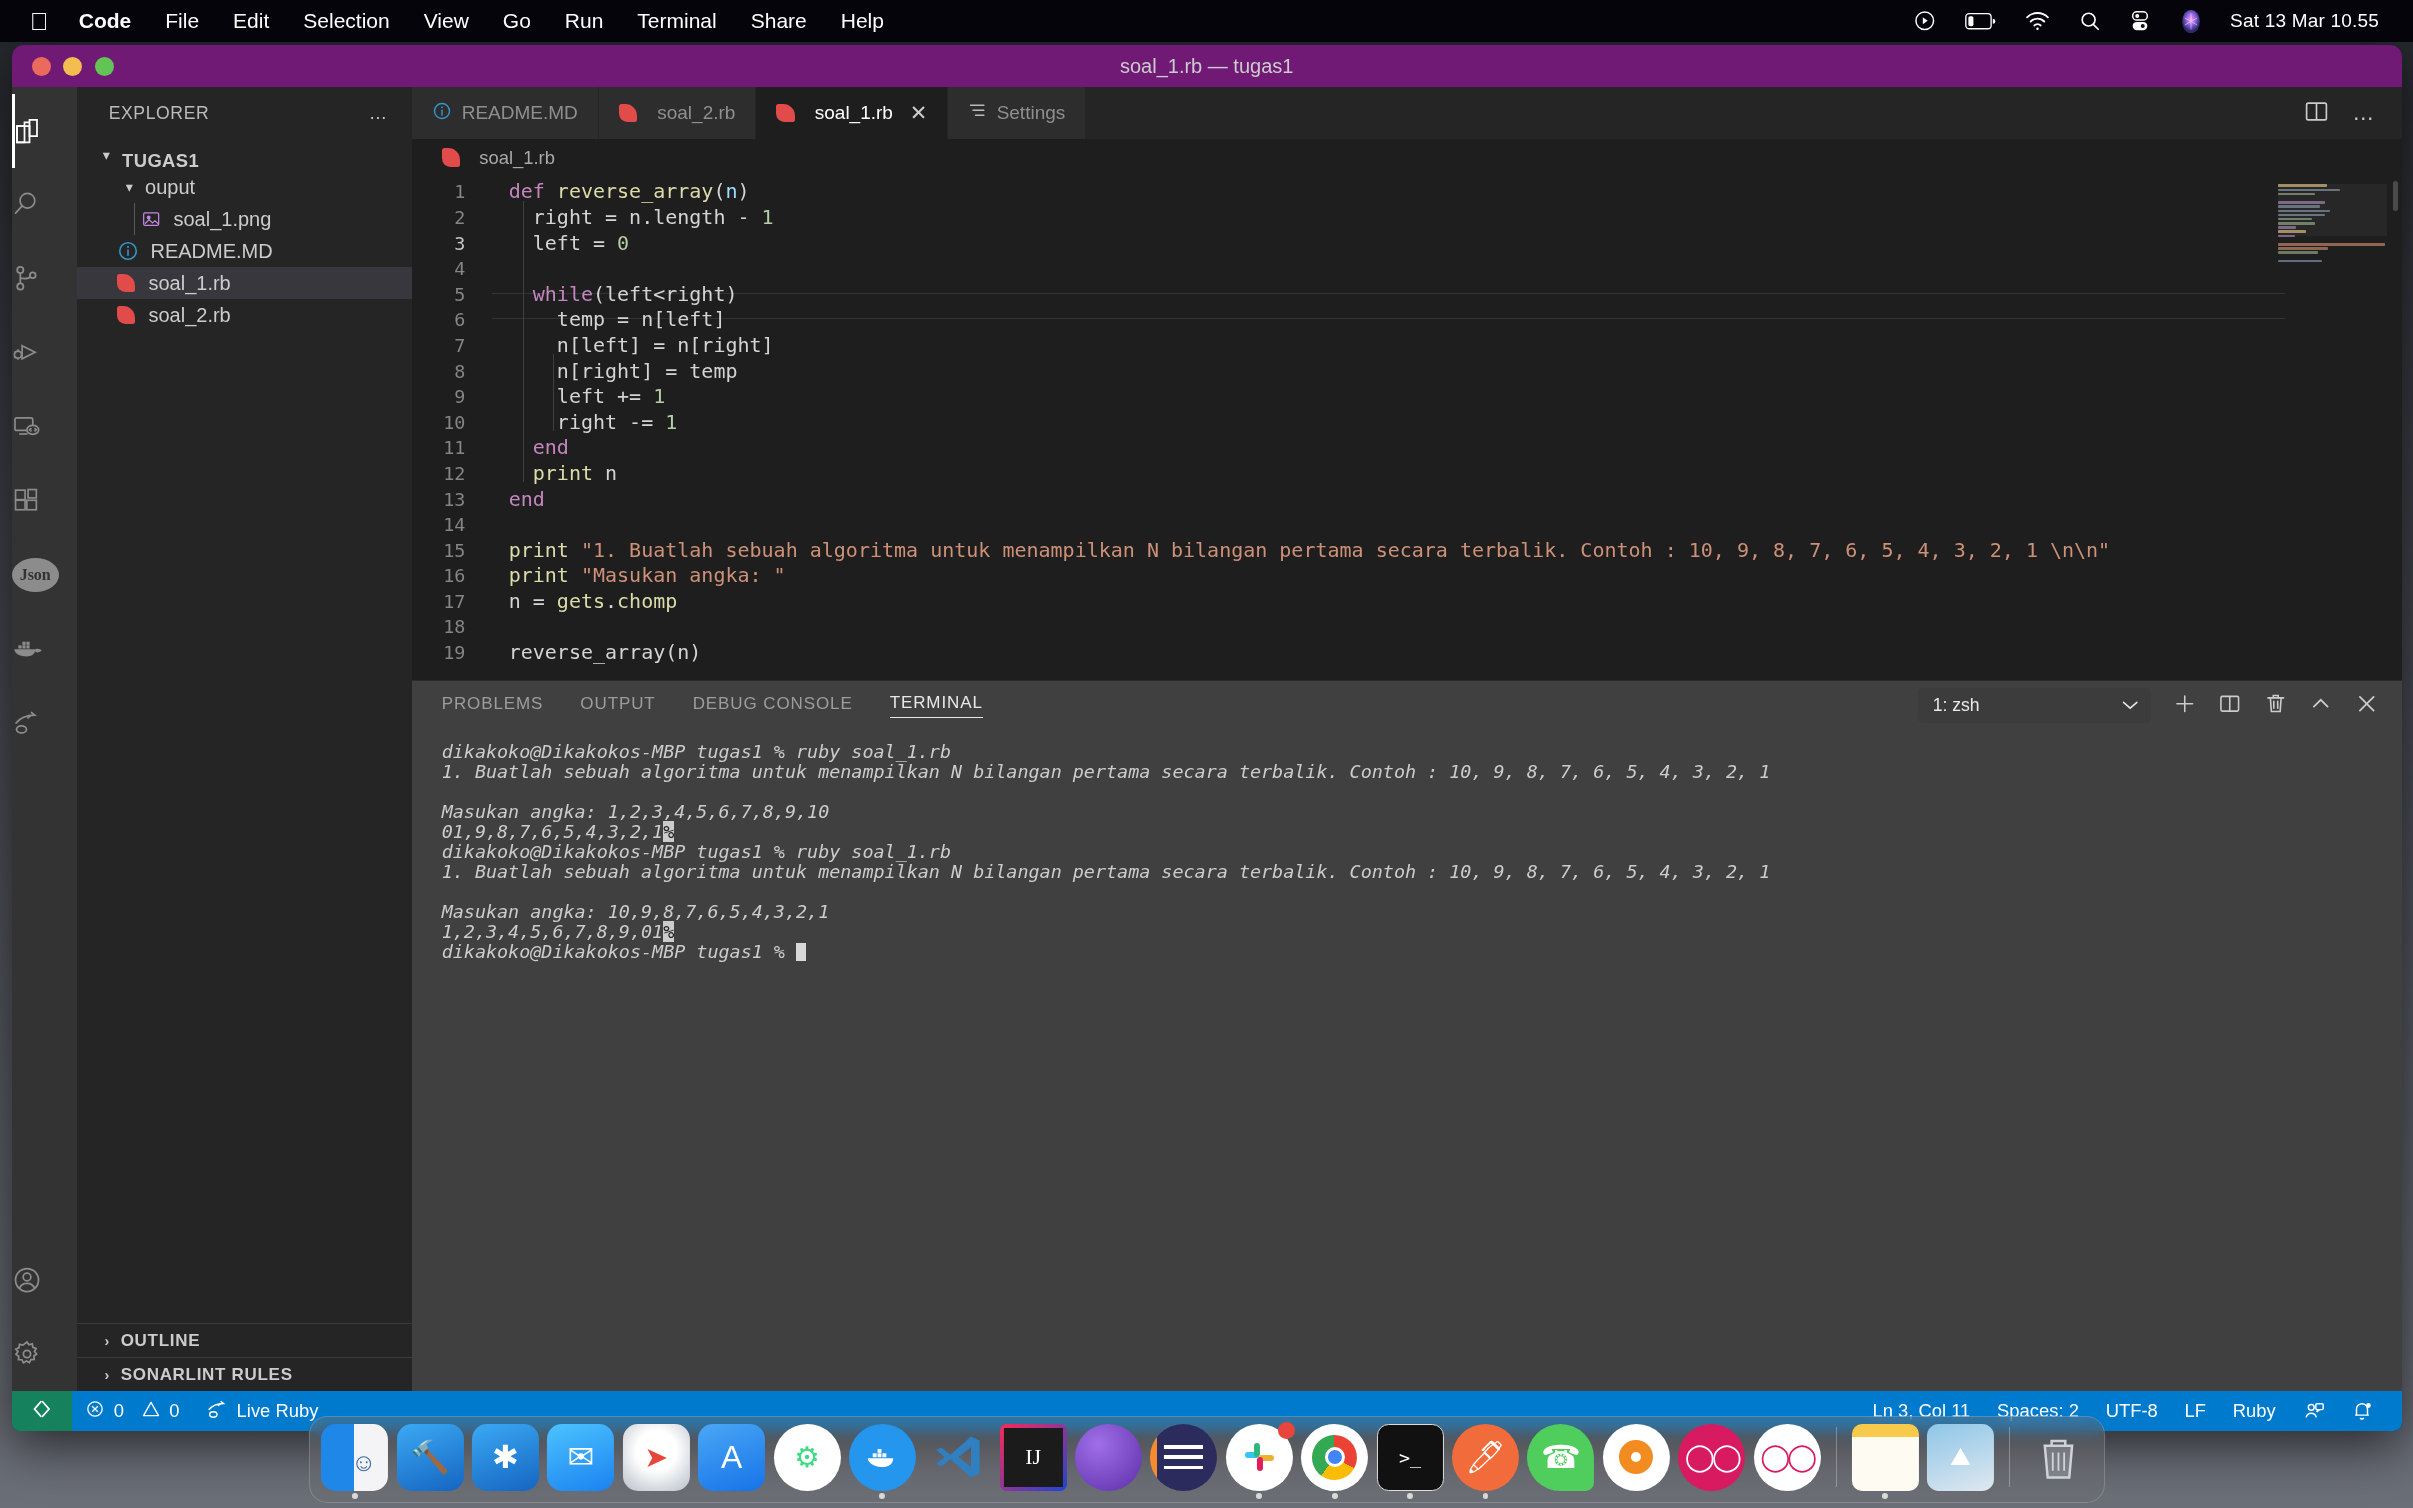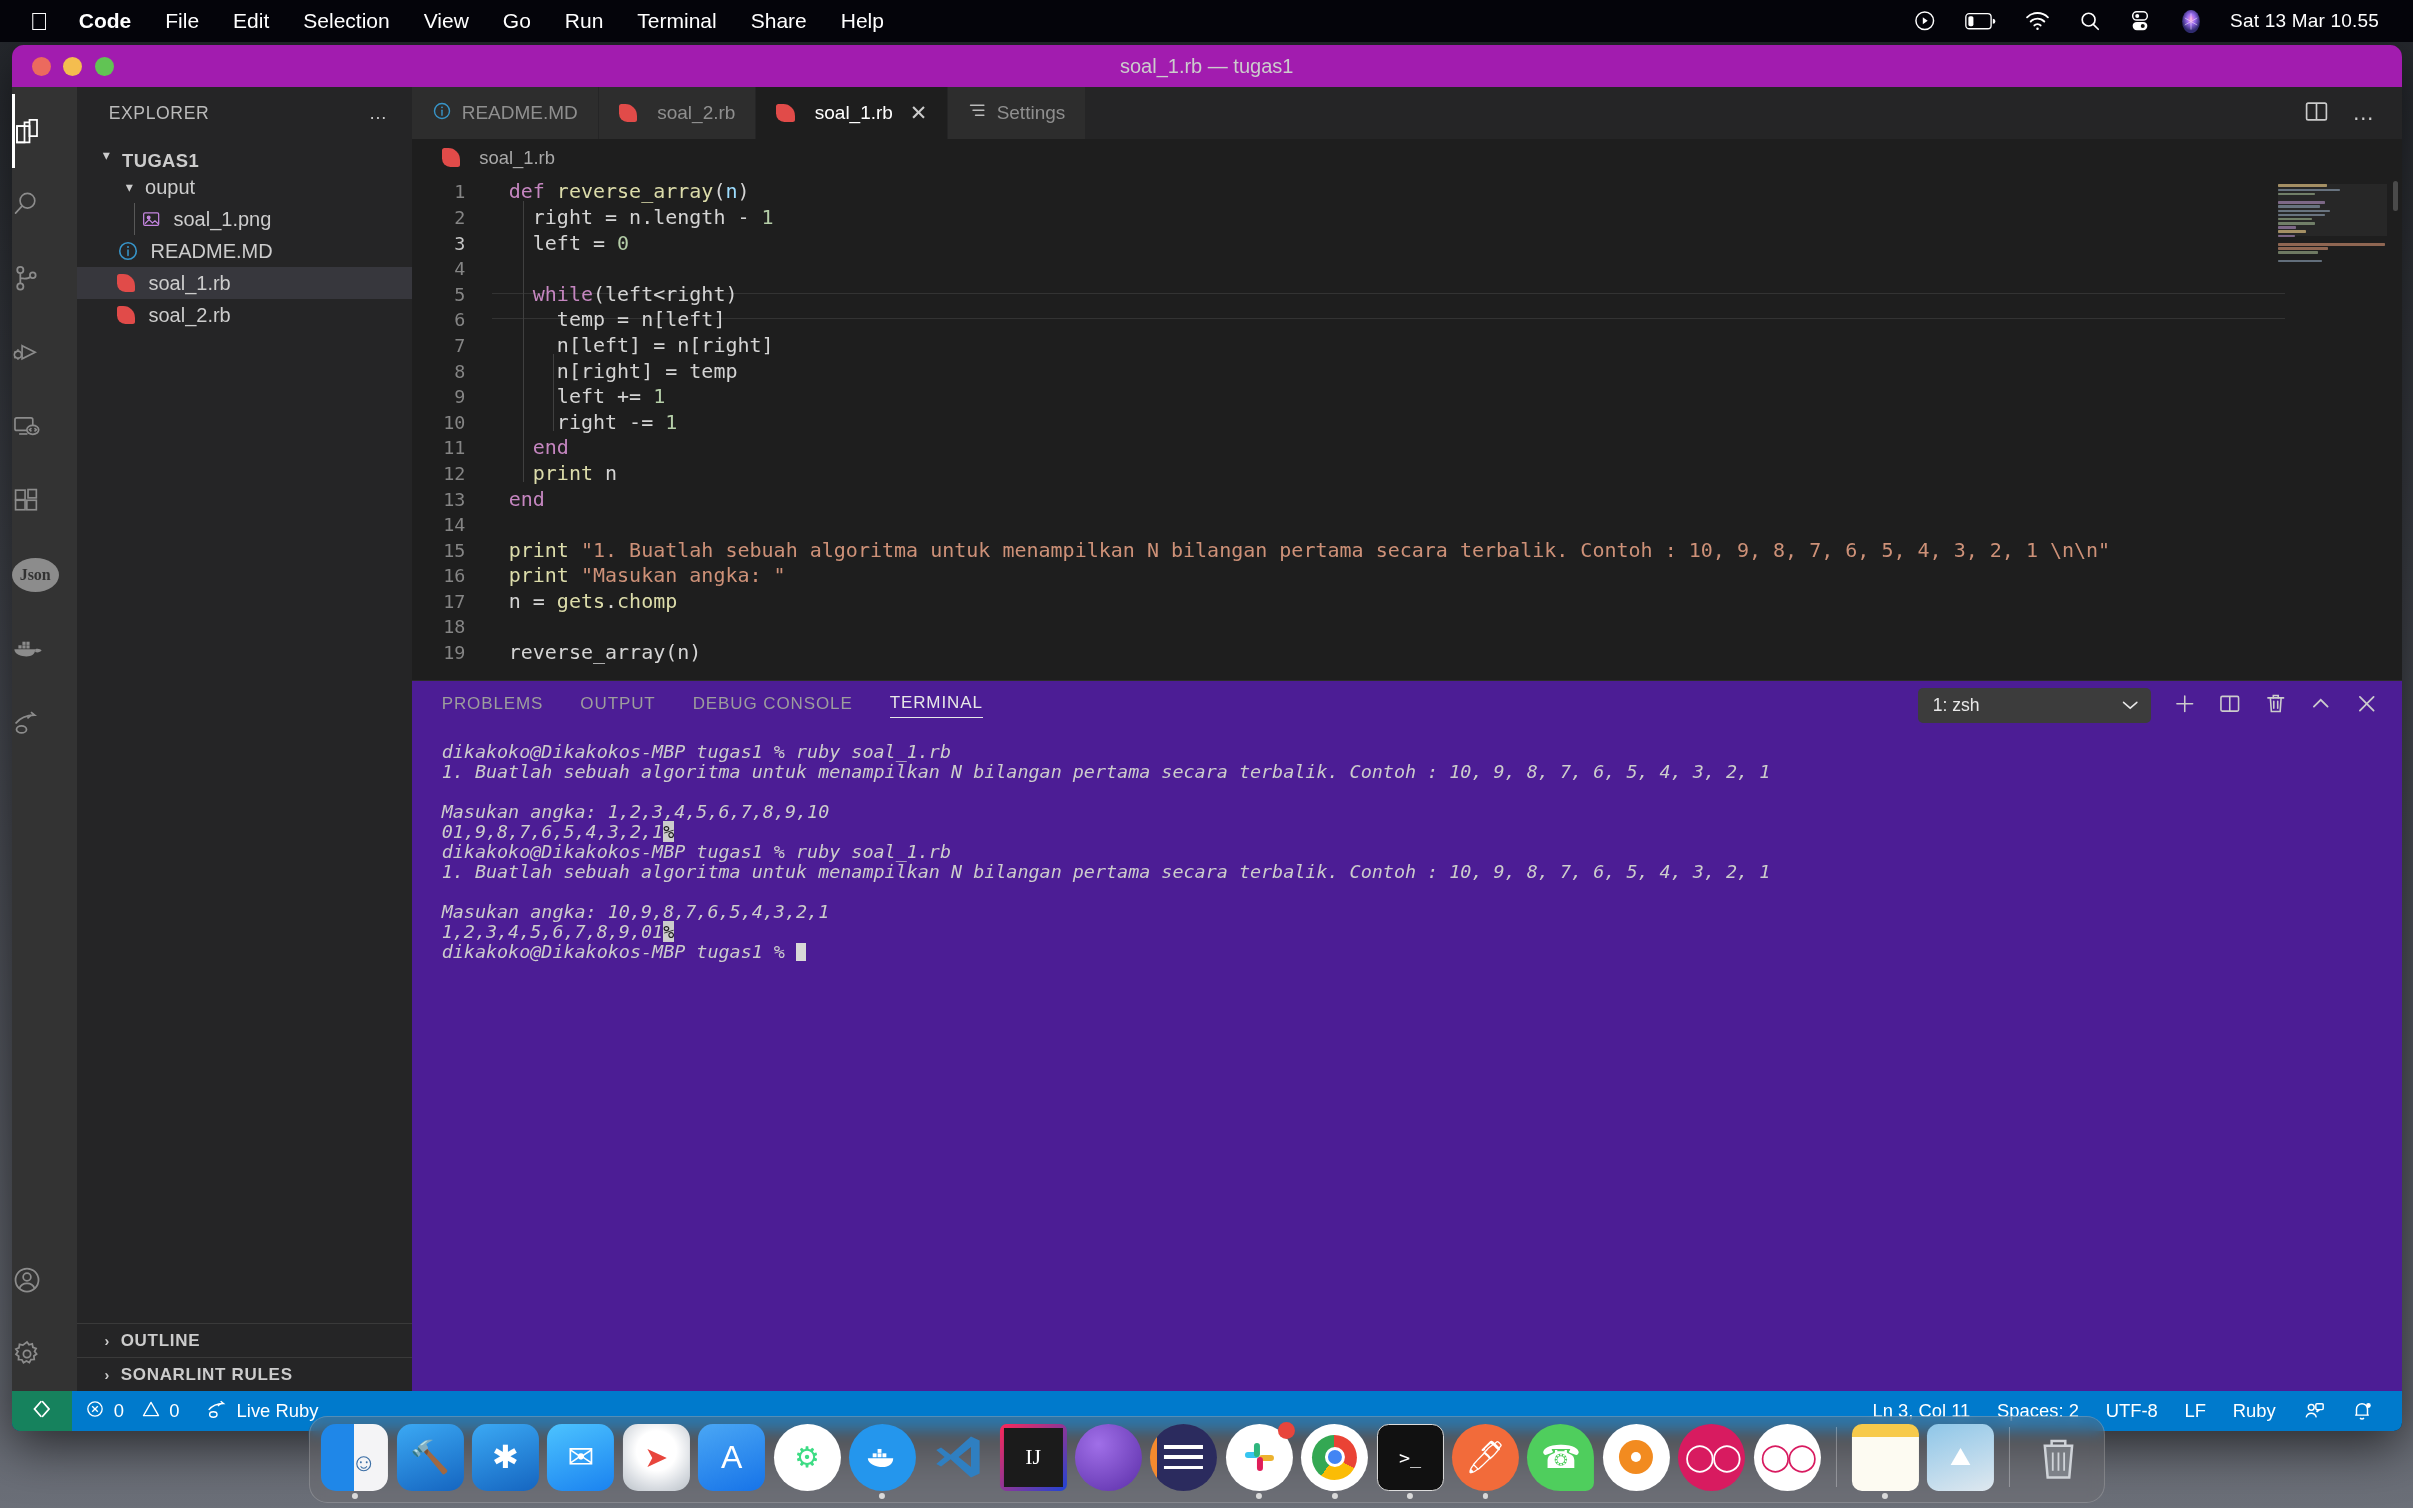--- a/index.html
+++ b/index.html
@@ -33,21 +33,21 @@
   .vswin {
     position: absolute; left: 11.7px; top: 45px;
     width: 2390px; height: 1386px;
     border-radius: 11.7px 11.7px 8.4px 8.4px;
     overflow: hidden;
     background: #1e1e1e;
     box-shadow: 0 15px 50px rgba(0,0,0,.6);
     display: flex; flex-direction: column;
   }
   .titlebar {
-    height: 42px; background: #a21caf; position: relative;
+    height: 42px; background: #701a75; position: relative;
     display: flex; align-items: center; flex: 0 0 42px;
   }
   .traffic { display: flex; gap: 12.6px; margin-left: 20px; }
   .dot { width: 19px; height: 19px; border-radius: 50%; }
   .dot.red { background: #eb6a5e; }
   .dot.yel { background: #f4bd4f; }
   .dot.grn { background: #61c454; }
   .wintitle {
     position: absolute; left: 0; right: 0; text-align: center;
     color: #cccccc; font-size: 20px;
@@ -153,21 +153,21 @@
   .str { color: #ce9178; }
   .pl { color: #d4d4d4; }
   .minimap {
     position: absolute; right: 15px; top: 8.4px; width: 109px; height: 101px; opacity: .85;
   }
   .mmline { height: 2.5px; margin-bottom: 1.7px; border-radius: 0.8px; }
   .mmslider { position: absolute; right: 0; top: 0; width: 109px; height: 52px; background: rgba(255,255,255,.05); }
   .scroll-ind { position: absolute; right: 3.4px; top: 5px; width: 5px; height: 30px; background: #4a4a4a; border-radius: 2.5px; }
 
   
-  .panel { height: 711px; flex: 0 0 711px; background: #4c1d95; border-top: 0.8px solid #2b2b2b; display: flex; flex-direction: column; }
+  .panel { height: 711px; flex: 0 0 711px; background: #404040; border-top: 0.8px solid #2b2b2b; display: flex; flex-direction: column; }
   .panel-head { height: 49px; display: flex; align-items: center; padding-left: 30px; }
   .ptab { font-size: 17px; color: #9d9d9d; letter-spacing: 0.9px; margin-right: 37px; padding-bottom: 3.4px; white-space: nowrap; }
   .ptab.active { color: #e7e7e7; border-bottom: 1.7px solid #e7e7e7; }
   .panel-right { margin-left: auto; display: flex; align-items: center; gap: 22px; padding-right: 23.5px; color: #cccccc; }
   .shellsel {
     width: 233px; height: 35px; background: #3c3c3c; border-radius: 5px;
     display: flex; align-items: center; justify-content: space-between;
     padding: 0 11.7px 0 15px; color: #e8e8e8; font-size: 17.6px;
   }
   .term {

